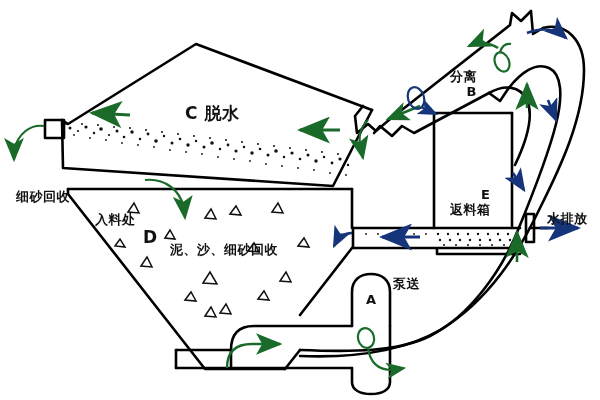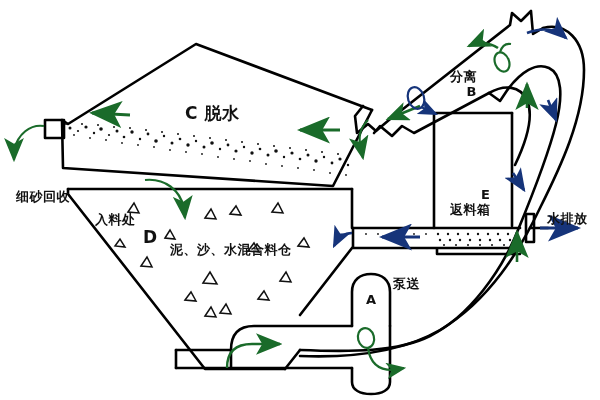--- a/index.html
+++ b/index.html
@@ -322,21 +322,21 @@
   </svg>
 
   <div class="lbl lbl-lat sz14" style="left:185px;top:104px;">C 脱水</div>
 
   <div class="lbl lbl-cjk sz13" style="left:16px;top:174px;margin-top:16px;">细砂回收</div>
 
   <div class="lbl lbl-cjk sz13" style="left:95px;top:172px;margin-top:41px;">入料处</div>
 
   <div class="lbl lbl-lat sz14" style="left:143px;top:228px;">D</div>
 
-  <div class="lbl lbl-cjk sz13" style="left:170px;top:243px;">泥、沙、水混合料仓</div>
+  <div class="lbl lbl-cjk sz13" style="left:170px;top:243px;">泥、沙、细砂回收</div>
 
   <div class="lbl stack" style="left:450px;top:50px;">
     <div class="lbl-cjk sz13">分离</div>
     <div class="lbl-lat sz13">B</div>
   </div>
 
   <div class="lbl stack" style="left:450px;top:168px;">
     <div class="lbl-lat sz13">E</div>
     <div class="lbl-cjk sz13">返料箱</div>
   </div>

